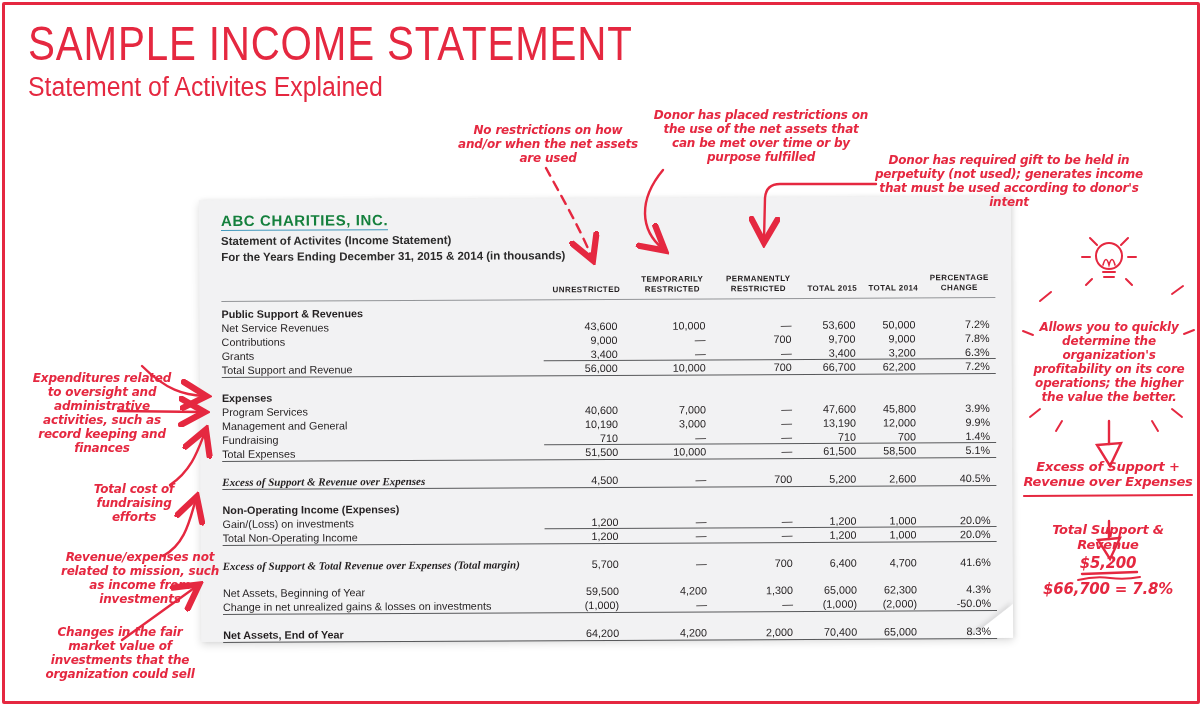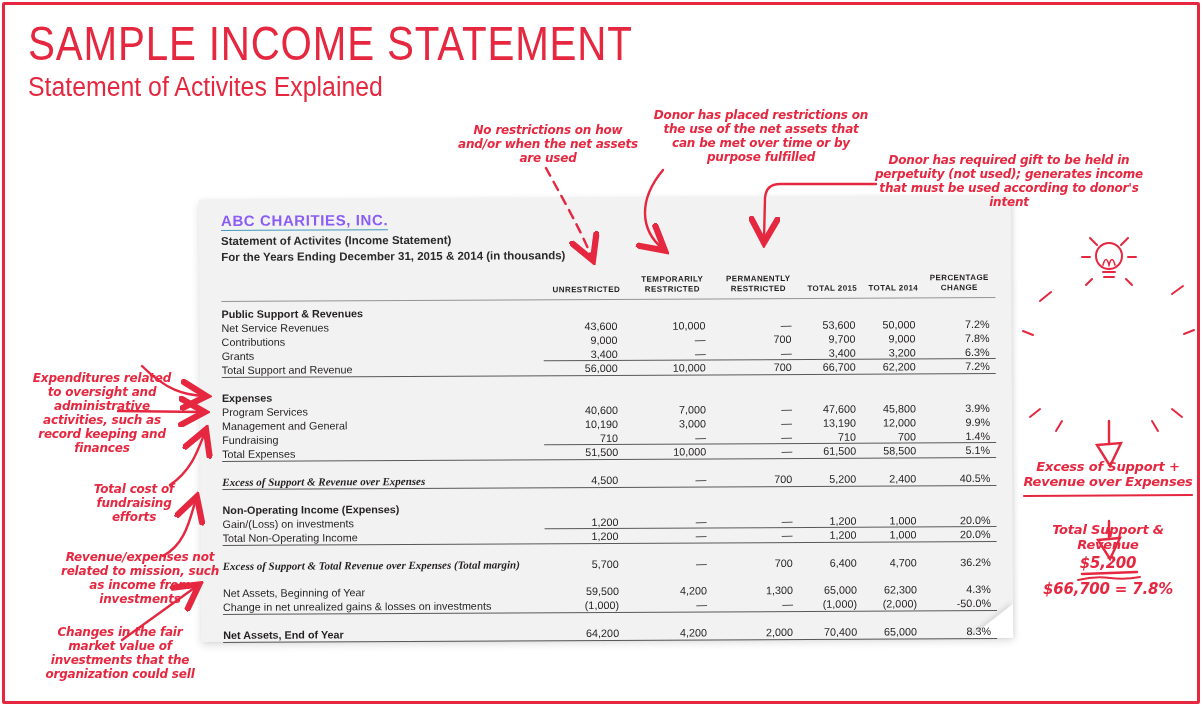--- a/index.html
+++ b/index.html
@@ -13,21 +13,21 @@
   .subtitle{position:absolute;left:28px;top:72px;color:#e52840;font-size:27px;font-weight:400;
          transform:scaleX(.92);transform-origin:left top;white-space:nowrap;}
 
   
   .paper{position:absolute;left:200px;top:198px;width:812px;height:442px;background:#f2f2f3;
          transform:rotate(-.3deg);box-shadow:0 3px 9px rgba(0,0,0,.14),2px 0 4px rgba(0,0,0,.05);}
   .fold{position:absolute;right:0;bottom:0;width:0;height:0;border-style:solid;border-width:0 0 34px 44px;
         border-color:transparent transparent #ffffff transparent;filter:drop-shadow(-2px -2px 2px rgba(0,0,0,.10));}
   .pcontent{position:absolute;left:22px;top:12px;right:16px;color:#231f20;}
 
-  .org{display:inline-block;color:#8b5cf6;font-weight:bold;font-size:15px;letter-spacing:.6px;
+  .org{display:inline-block;color:#15803d;font-weight:bold;font-size:15px;letter-spacing:.6px;
        border-bottom:1.5px solid #4299bd;padding-bottom:1px;margin-bottom:3px;}
   .docline{font-weight:bold;font-size:11.5px;line-height:15.5px;color:#2b2a2a;}
 
   
   .colhead{display:flex;align-items:flex-end;margin-top:12px;border-bottom:1px solid #939598;padding-bottom:4px;}
   .colhead .cell{font-size:8px;font-weight:bold;letter-spacing:.4px;text-align:center;line-height:1.25;
                  color:#231f20;text-transform:uppercase;}
   .rows{padding-top:5px;}
   .srow{display:flex;height:14px;position:relative;align-items:flex-end;}
   .srow .cell{font-size:10.8px;line-height:13px;white-space:nowrap;}
@@ -166,21 +166,21 @@
             <div class="cell num c3">61,500</div>
             <div class="cell num c4">58,500</div>
             <div class="cell num c5">5.1%</div>
           </div>
           <div class="srow italic gap rule-full">
             <div class="cell label">Excess of Support &amp; Revenue over Expenses</div>
             <div class="cell num c0">4,500</div>
             <div class="cell num c1">—</div>
             <div class="cell num c2">700</div>
             <div class="cell num c3">5,200</div>
-            <div class="cell num c4">2,400</div>
+            <div class="cell num c4">2,600</div>
             <div class="cell num c5">40.5%</div>
           </div>
           <div class="srow section gap">
             <div class="cell label">Non-Operating Income (Expenses)</div>
             <div class="cell num c0"></div>
             <div class="cell num c1"></div>
             <div class="cell num c2"></div>
             <div class="cell num c3"></div>
             <div class="cell num c4"></div>
             <div class="cell num c5"></div>
@@ -203,21 +203,21 @@
             <div class="cell num c4">1,000</div>
             <div class="cell num c5">20.0%</div>
           </div>
           <div class="srow italic gap">
             <div class="cell label">Excess of Support &amp; Total Revenue over Expenses (Total margin)</div>
             <div class="cell num c0">5,700</div>
             <div class="cell num c1">—</div>
             <div class="cell num c2">700</div>
             <div class="cell num c3">6,400</div>
             <div class="cell num c4">4,700</div>
-            <div class="cell num c5">36.2%</div>
+            <div class="cell num c5">41.6%</div>
           </div>
           <div class="srow item gap">
             <div class="cell label">Net Assets, Beginning of Year</div>
             <div class="cell num c0">59,500</div>
             <div class="cell num c1">4,200</div>
             <div class="cell num c2">1,300</div>
             <div class="cell num c3">65,000</div>
             <div class="cell num c4">62,300</div>
             <div class="cell num c5">4.3%</div>
           </div>
@@ -244,20 +244,21 @@
   </div>
 
   <div class="hw" style="left:652px;top:109px;width:218px;">Donor has placed restrictions on the use of the net assets that can be met over time or by purpose fulfilled</div>
   <div class="hw" style="left:452px;top:124px;width:192px;">No restrictions on how and/or when the net assets are used</div>
   <div class="hw left" style="left:868px;top:154px;width:282px;">Donor has required gift to be held in perpetuity (not used); generates income that must be used according to donor's intent</div>
   <div class="hw" style="left:26px;top:372px;width:152px;">Expenditures related to oversight and administrative activities, such as record keeping and finances</div>
   <div class="hw" style="left:86px;top:483px;width:96px;">Total cost of fundraising efforts</div>
   <div class="hw" style="left:60px;top:551px;width:160px;">Revenue/expenses not related to mission, such as income from investments</div>
   <div class="hw left" style="left:36px;top:626px;width:168px;">Changes in the fair market value of investments that the organization could sell</div>
 
+  <div class="hw" style="left:1028px;top:321px;width:162px;">Allows you to quickly determine the organization's profitability on its core operations; the higher the value the better.</div>
   <div class="hw hw-big" style="left:1022px;top:459px;width:172px;">Excess of Support + Revenue over Expenses</div>
   <div class="hw hw-big" style="left:1022px;top:502px;width:172px;margin-top:20px;">Total Support &amp; Revenue</div>
   <div class="hw" style="left:1022px;top:555px;width:172px;font-size:15px;">$5,200</div>
   <div class="hw" style="left:1022px;top:581px;width:172px;font-size:15px;">$66,700 = 7.8%</div>
 
   <svg class="overlay" viewBox="0 0 1202 706">
     <defs>
       <marker id="head-open" viewBox="0 0 12 12" refX="9" refY="6" markerWidth="13" markerHeight="13" orient="auto">
         <path d="M1,1 L10,6 L1,11" fill="none" stroke="#e52840" stroke-width="2.4" stroke-linecap="round"></path>
       </marker>

